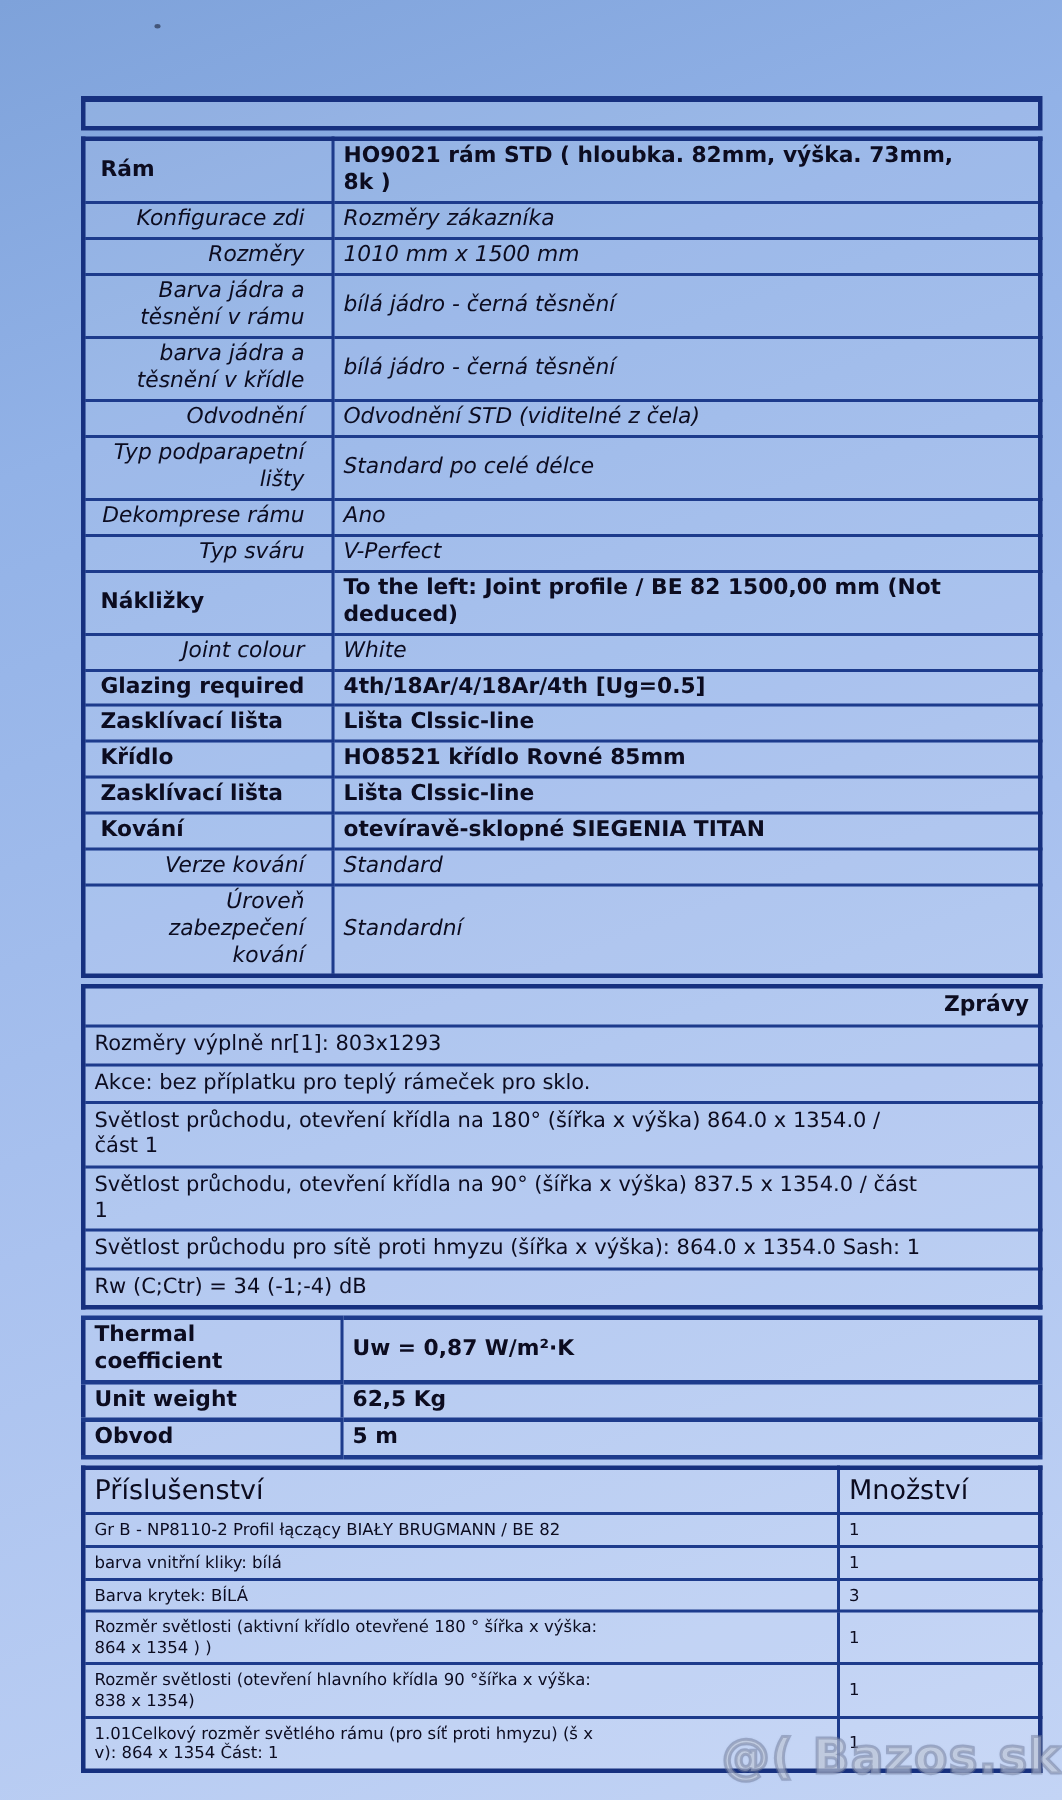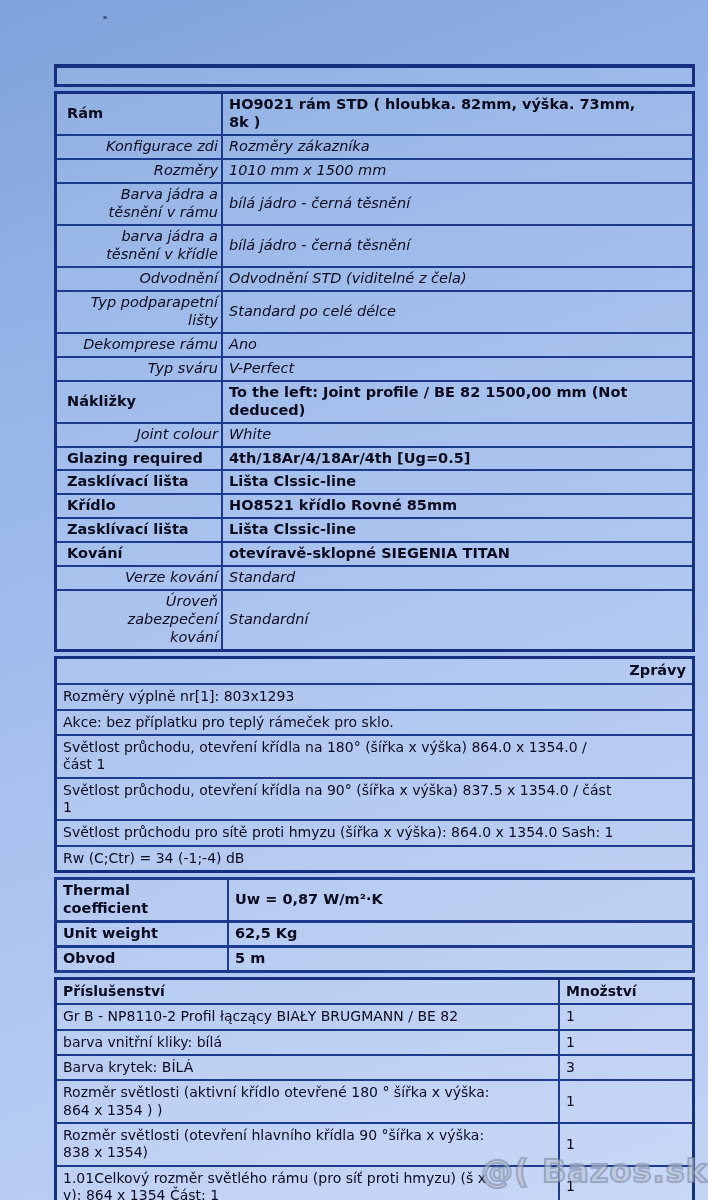--- a/index.html
+++ b/index.html
@@ -31,30 +31,30 @@
     padding:2px 6px;
     vertical-align:middle;
     font-size:14.5px;
     line-height:1.24;
     white-space:pre-wrap;
     background:rgba(255,255,255,0.10);
     overflow:hidden;
     word-wrap:break-word;
   }
   .spec td.lbl{width:148px;padding-left:10px;}
-  tr.sub td.lbl{font-style:italic;text-align:right;padding-right:3px;padding-left:4px;}
+  tr.sub td.lbl{font-style:italic;text-align:right;padding-right:18px;padding-left:4px;}
   tr.sub td.val{font-style:italic;}
   tr.section td{font-weight:bold;}
   .messages td{font-size:14px;padding:3px 6px;}
   .messages tr.header td{font-weight:bold;font-size:14.5px;text-align:right;}
   .stats td{font-weight:bold;border-top-width:3px;border-bottom-width:3px;}
   .stats td.lbl{width:158px;margin-left:20px;}
-  .accessories td{font-size:14px;padding:3px 6px;}
+  .accessories td{font-size:11px;padding:3px 6px;}
   .accessories td.qty{width:120px;}
-  .accessories tr.header td{font-weight:bold;font-size:14px;}
+  .accessories tr.header td{font-weight:normal;font-size:18px;}
   .watermark{
     position:absolute;right:0px;bottom:10px;
     font-size:32px;font-weight:bold;letter-spacing:1px;
     color:rgba(226,231,243,0.48);
     -webkit-text-stroke:2px rgba(108,120,152,0.45);
     text-shadow:0 0 2px rgba(90,100,130,0.35);
     white-space:nowrap;
   }
 </style>
 </head>

